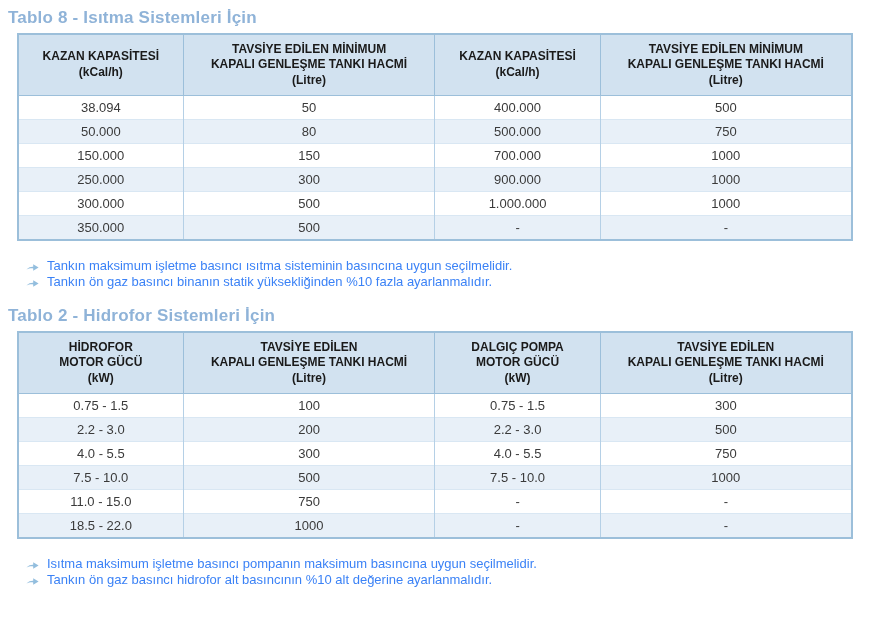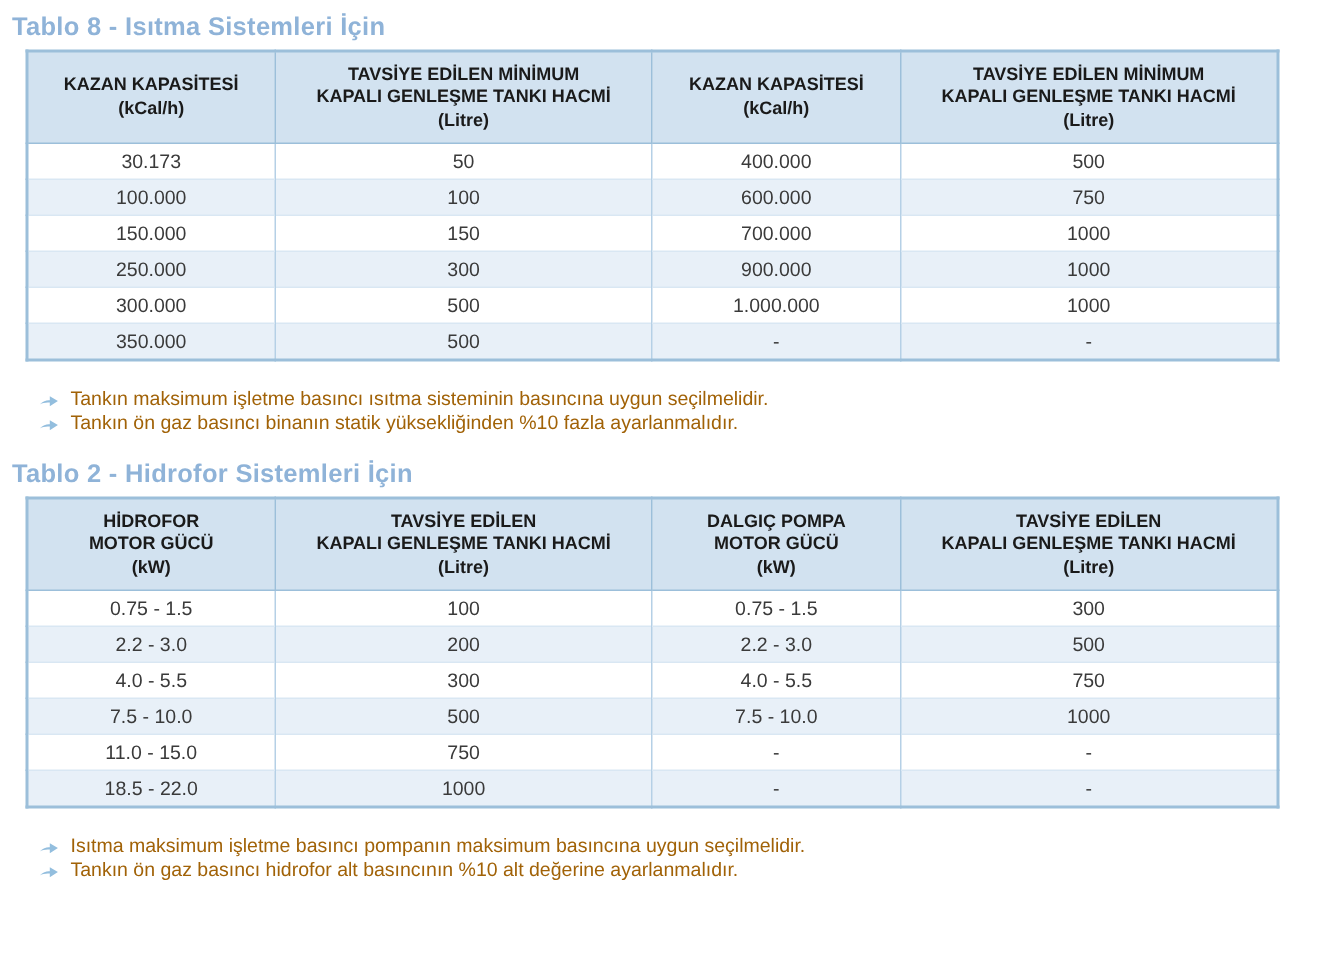--- a/index.html
+++ b/index.html
@@ -55,21 +55,21 @@
 
   ul.notes {
     list-style: none;
     margin: 17px 0 16px 0;
     padding: 0 0 0 26px;
   }
   ul.notes li {
     display: flex;
     align-items: center;
     font-size: 13px;
-    color: #a16207;
+    color: #3b82f6;
     line-height: 16px;
     margin: 0;
     text-align: right;
   }
   .note-arrow {
     flex: 0 0 auto;
     width: 13px; height: 9px;
     margin-right: 8px;
     display: inline-block;
   }
@@ -99,29 +99,29 @@
 (Litre)</th>
             <th>KAZAN KAPASİTESİ
 (kCal/h)</th>
             <th>TAVSİYE EDİLEN MİNİMUM
 KAPALI GENLEŞME TANKI HACMİ
 (Litre)</th>
           </tr>
         </thead>
       <tbody>
           <tr>
-            <td>30.173</td>
+            <td>38.094</td>
             <td>50</td>
             <td>400.000</td>
             <td>500</td>
           </tr>
           <tr>
-            <td>100.000</td>
-            <td>100</td>
-            <td>600.000</td>
+            <td>50.000</td>
+            <td>80</td>
+            <td>500.000</td>
             <td>750</td>
           </tr>
           <tr>
             <td>150.000</td>
             <td>150</td>
             <td>700.000</td>
             <td>1000</td>
           </tr>
           <tr>
             <td>250.000</td>

